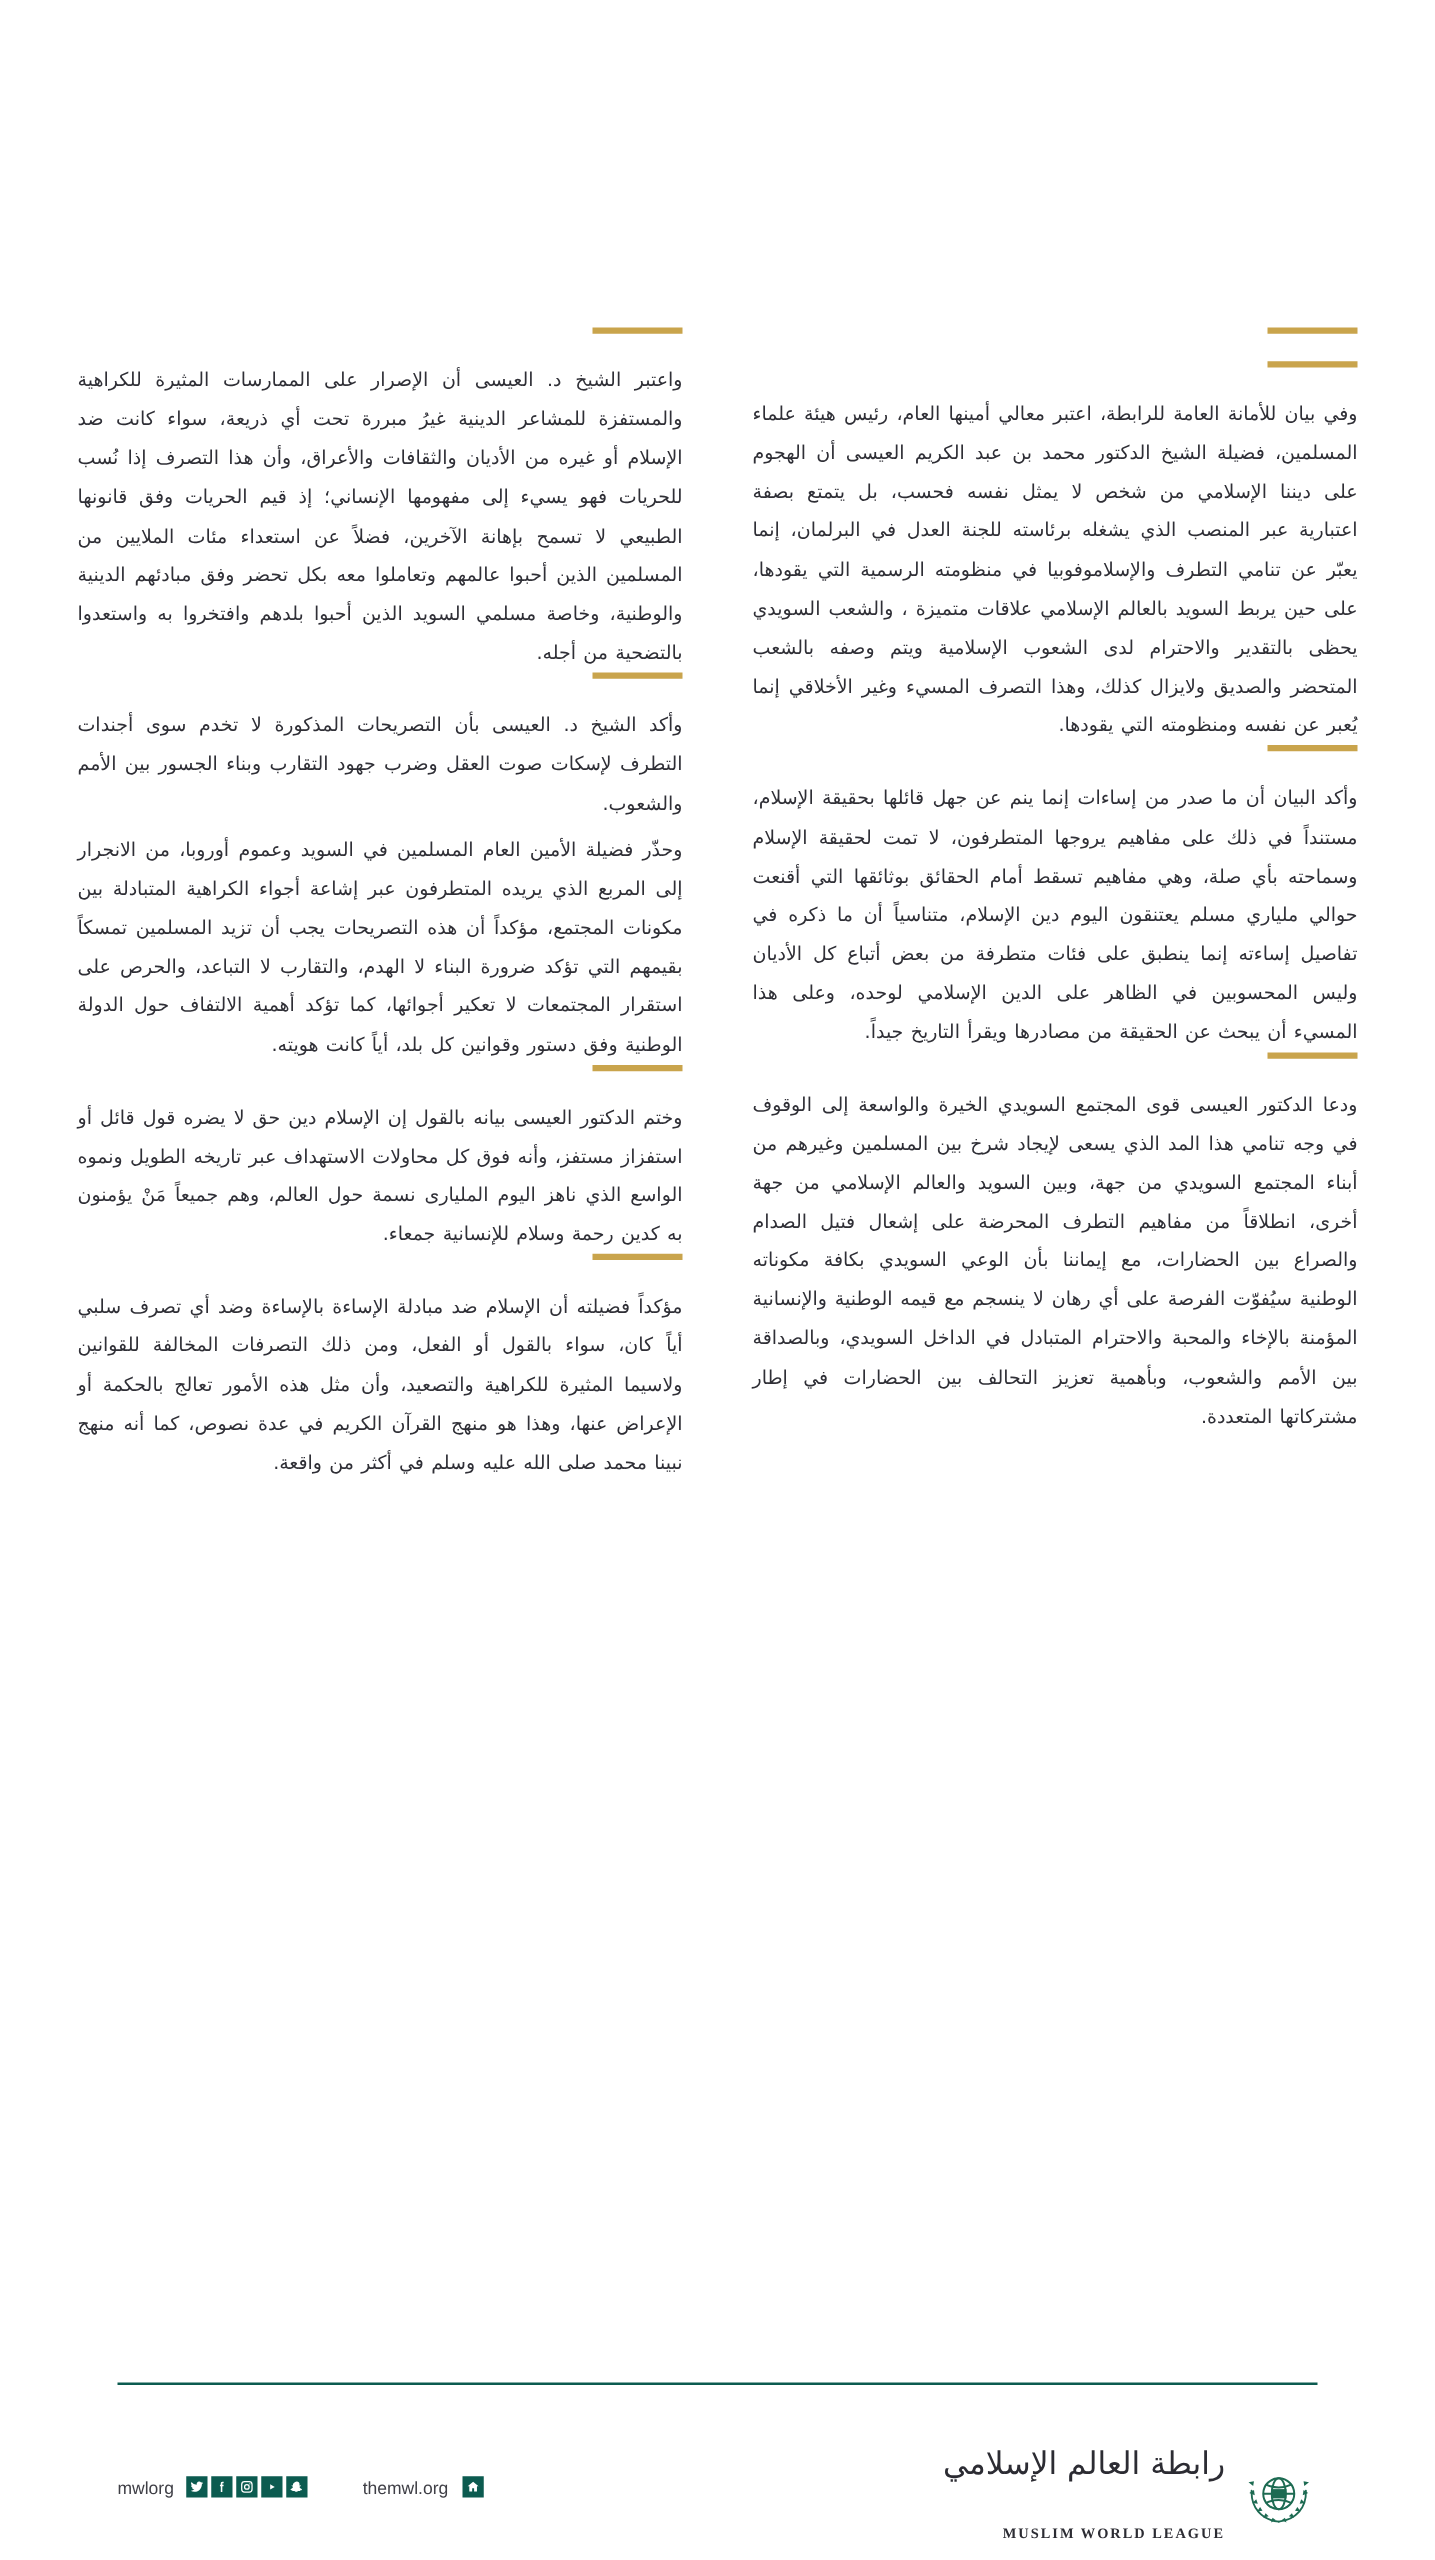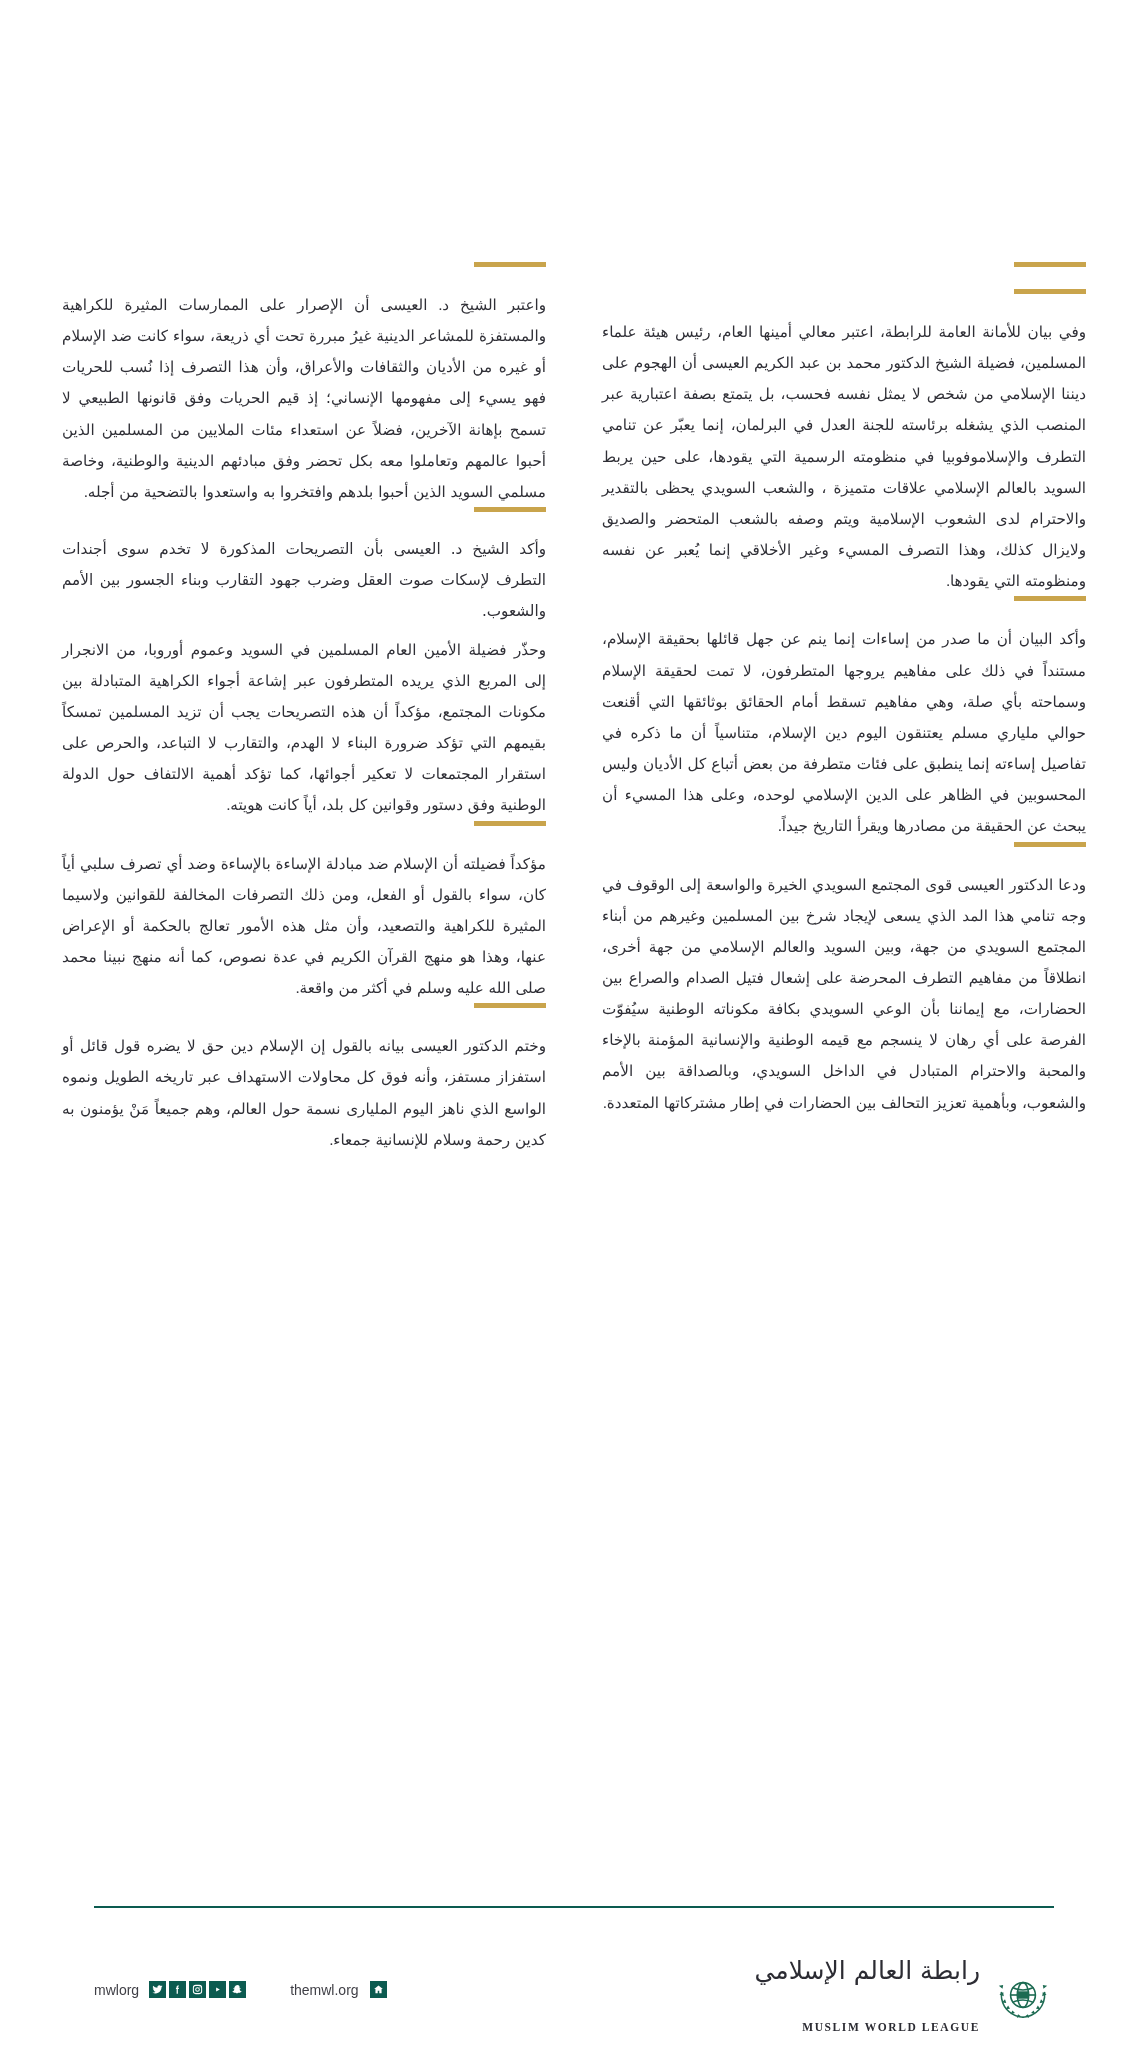--- a/index.html
+++ b/index.html
@@ -90,21 +90,21 @@
     direction: rtl;
     text-align: justify;
     text-align-last: right;
     font-size: 15.2px;
     line-height: 2.05;
     color: #2f2f36;
     margin: 0 0 30px 0;
     letter-spacing: 0;
     word-spacing: 1px;
   }
-  .para:last-child { margin-bottom: 0; font-family: Liberation Serif, serif; }
+  .para:last-child { margin-bottom: 0; }
   .para.tight { margin-bottom: 6px; }
 
   
   .footer {
     position: absolute;
     left: 0; right: 0;
     bottom: 0;
     height: 175px;
   }
   .footer-rule {
@@ -219,25 +219,25 @@
         <div class="gold-rule"></div>
         <p class="para">واعتبر الشيخ د. العيسى أن الإصرار على الممارسات المثيرة للكراهية والمستفزة للمشاعر الدينية غيرُ مبررة تحت أي ذريعة، سواء كانت ضد الإسلام أو غيره من الأديان والثقافات والأعراق، وأن هذا التصرف إذا نُسب للحريات فهو يسيء إلى مفهومها الإنساني؛ إذ قيم الحريات وفق قانونها الطبيعي لا تسمح بإهانة الآخرين، فضلاً عن استعداء مئات الملايين من المسلمين الذين أحبوا عالمهم وتعاملوا معه بكل تحضر وفق مبادئهم الدينية والوطنية، وخاصة مسلمي السويد الذين أحبوا بلدهم وافتخروا به واستعدوا بالتضحية من أجله.</p>
       </div>
       <div class="block">
         <div class="gold-rule"></div>
         <p class="para tight">وأكد الشيخ د. العيسى بأن التصريحات المذكورة لا تخدم سوى أجندات التطرف لإسكات صوت العقل وضرب جهود التقارب وبناء الجسور بين الأمم والشعوب.</p>
         <p class="para">وحذّر فضيلة الأمين العام المسلمين في السويد وعموم أوروبا، من الانجرار إلى المربع الذي يريده المتطرفون عبر إشاعة أجواء الكراهية المتبادلة بين مكونات المجتمع، مؤكداً أن هذه التصريحات يجب أن تزيد المسلمين تمسكاً بقيمهم التي تؤكد ضرورة البناء لا الهدم، والتقارب لا التباعد، والحرص على استقرار المجتمعات لا تعكير أجوائها، كما تؤكد أهمية الالتفاف حول الدولة الوطنية وفق دستور وقوانين كل بلد، أياً كانت هويته.</p>
       </div>
       <div class="block">
         <div class="gold-rule"></div>
+        <p class="para">وختم الدكتور العيسى بيانه بالقول إن الإسلام دين حق لا يضره قول قائل أو استفزاز مستفز، وأنه فوق كل محاولات الاستهداف عبر تاريخه الطويل ونموه الواسع الذي ناهز اليوم المليارى نسمة حول العالم، وهم جميعاً مَنْ يؤمنون به كدين رحمة وسلام للإنسانية جمعاء.</p>
+      </div>
+      <div class="block">
+        <div class="gold-rule"></div>
         <p class="para">مؤكداً فضيلته أن الإسلام ضد مبادلة الإساءة بالإساءة وضد أي تصرف سلبي أياً كان، سواء بالقول أو الفعل، ومن ذلك التصرفات المخالفة للقوانين ولاسيما المثيرة للكراهية والتصعيد، وأن مثل هذه الأمور تعالج بالحكمة أو الإعراض عنها، وهذا هو منهج القرآن الكريم في عدة نصوص، كما أنه منهج نبينا محمد صلى الله عليه وسلم في أكثر من واقعة.</p>
-      </div>
-      <div class="block">
-        <div class="gold-rule"></div>
-        <p class="para">وختم الدكتور العيسى بيانه بالقول إن الإسلام دين حق لا يضره قول قائل أو استفزاز مستفز، وأنه فوق كل محاولات الاستهداف عبر تاريخه الطويل ونموه الواسع الذي ناهز اليوم المليارى نسمة حول العالم، وهم جميعاً مَنْ يؤمنون به كدين رحمة وسلام للإنسانية جمعاء.</p>
       </div>
     </div>
 
   </div>
 
   <div class="footer">
     <div class="footer-rule"></div>
 
     <div class="footer-inner">
 

